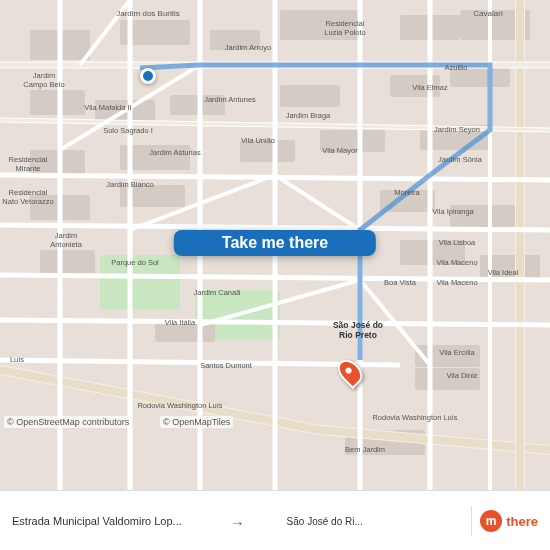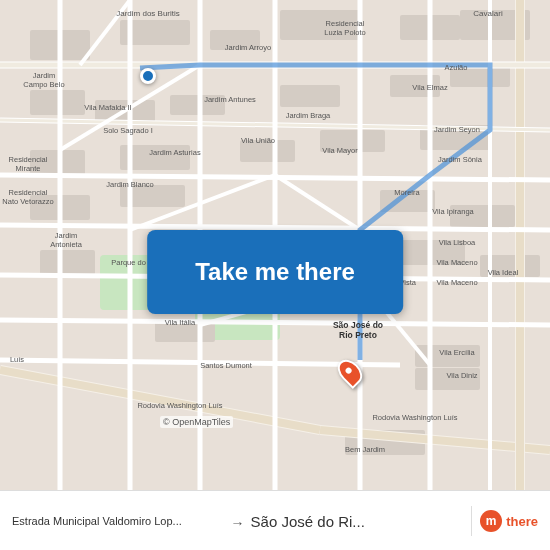--- a/index.html
+++ b/index.html
@@ -55,26 +55,27 @@
       margin: 0 6px;
     }
 
     .bottom-right {
       display: flex;
       flex-direction: column;
       flex: 1;
     }
 
     .bottom-right .destination {
-      font-size: 15px;
+      font-size: 10px;
       color: #333;
       white-space: nowrap;
       overflow: hidden;
       text-overflow: ellipsis;
       max-width: 200px;
+      margin-left: 36px;
     }
 
     .moovit-logo {
       display: flex;
       align-items: center;
       gap: 4px;
       font-size: 13px;
       font-weight: bold;
       color: #e8522a;
       flex-shrink: 0;
@@ -96,22 +97,22 @@
     
     .take-me-there-btn {
       position: absolute;
       left: 50%;
       top: 230px;
       transform: translateX(-50%);
       background: #1a6fba;
       color: white;
       border: none;
       border-radius: 8px;
-      padding: 28px 48px;
-      font-size: 24px;
+      padding: 4px 48px;
+      font-size: 16px;
       font-weight: bold;
       cursor: pointer;
       z-index: 20;
       white-space: nowrap;
       box-shadow: 0 2px 8px rgba(0,0,0,0.3);
     }
 
     
     .attribution {
       position: absolute;
@@ -348,20 +349,21 @@
   <div class="origin-marker"></div>
 
   <div class="dest-marker">
     <div class="dest-marker-pin">
       <div class="dest-marker-dot"></div>
     </div>
   </div>
 
   <button class="take-me-there-btn">Take me there</button>
 
+  <div class="attribution">© OpenStreetMap contributors</div>
   <div class="attribution2">© OpenMapTiles</div>
 </div>
 
 <div id="bottom-bar">
   <div class="bottom-row">
     <div class="route-text-block">
       <span class="bottom-left">
         <span class="origin">Estrada Municipal Valdomiro Lop...</span>
       </span>
       <span class="arrow-icon">→</span>

